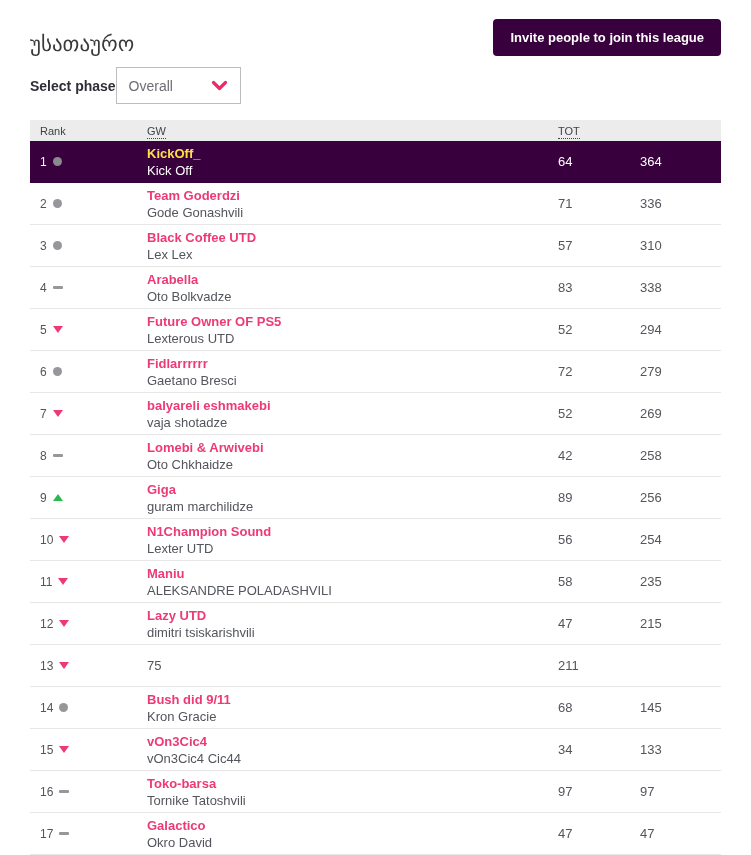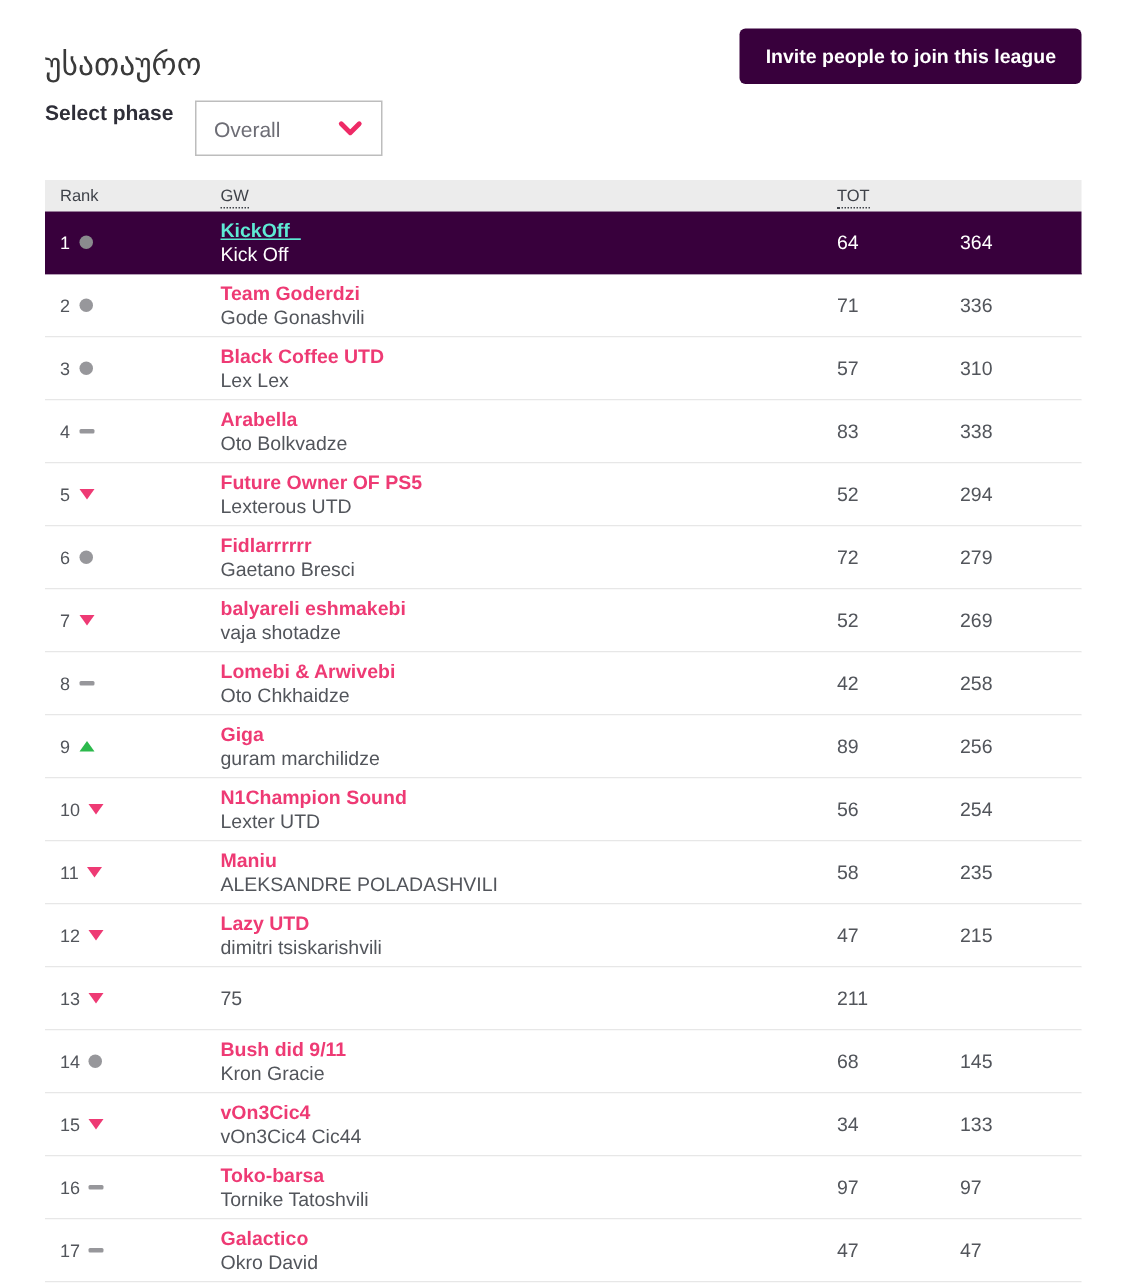--- a/index.html
+++ b/index.html
@@ -35,22 +35,22 @@
     border: none;
     border-radius: 4px;
     padding: 0 17px;
     height: 37px;
     cursor: pointer;
   }
 
   
   .phase-row {
     display: flex;
-    align-items: flex-start;
-    gap: 14px;
+    align-items: center;
+    gap: 0;
     margin-top: 11px;
   }
   .phase-label {
     font-size: 14px;
     font-weight: 700;
     color: #2e2e38;
   }
   .phase-select {
     width: 125px;
     height: 37px;
@@ -114,21 +114,21 @@
     color: #ee3a74;
     text-decoration: none;
     display: inline-block;
     cursor: pointer;
   }
   .manager-name { font-size: 13px; color: #52555b; }
   .pts { font-size: 13px; color: #52555b; }
 
   
   .row.hl { background: #38003c; border-bottom-color: #38003c; }
-  .row.hl .team-name { color: #5eead4; text-decoration: underline; }
+  .row.hl .team-name { color: #fde047; }
   .row.hl .manager-name,
   .row.hl .pts,
   .row.hl .rank-cell { color: #ffffff; }
   .row.hl .mv-dot { background: #8a8a8e; }
 </style>
 </head>
 <body>
 
 <div class="page">
 

